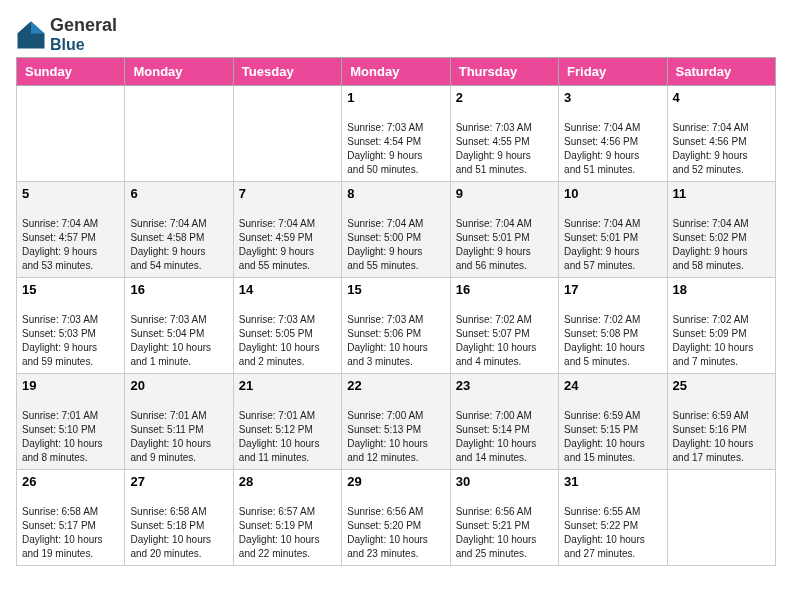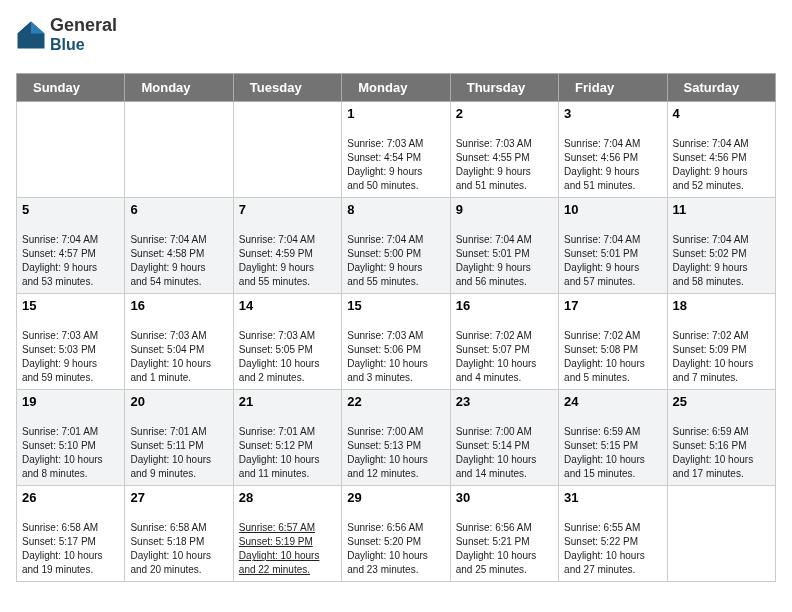--- a/index.html
+++ b/index.html
@@ -7,21 +7,21 @@
       font-family: Arial, sans-serif;
       background: #fff;
       width: 792px;
       min-height: 612px;
       padding: 16px;
     }
     .header {
       display: flex;
       align-items: flex-start;
       justify-content: space-between;
-      margin-bottom: 20px;
+      margin-bottom: 4px;
     }
     .logo {
       display: flex;
       align-items: center;
     }
     .logo-text {
       display: flex;
       flex-direction: column;
       line-height: 1.1;
     }
@@ -51,23 +51,23 @@
     .location {
       font-size: 15px;
       color: #333;
     }
     .calendar {
       width: 100%;
       border-collapse: collapse;
       font-size: 11px;
     }
     .calendar thead th {
-      background: #737373;
+      background: #ec4899;
       color: #fff;
-      padding: 6px 16px;
+      padding: 6px 8px;
       text-align: left;
       font-size: 13px;
       font-weight: bold;
       border: 1px solid #aaa;
     }
     .calendar tbody td {
       border: 1px solid #ccc;
       vertical-align: top;
       padding: 4px 5px;
       width: calc(100% / 7);
@@ -322,21 +322,21 @@
         </td>
         <td>
           <span class="day-num">27</span>
           <div class="day-info" style="white-space: pre-line;">Sunrise: 6:58 AM
 Sunset: 5:18 PM
 Daylight: 10 hours
 and 20 minutes.</div>
         </td>
         <td>
           <span class="day-num">28</span>
-          <div class="day-info" style="white-space: pre-line; text-decoration: underline;">Sunrise: 6:57 AM
+          <div class="day-info" style="white-space: pre-line;">Sunrise: 6:57 AM
 Sunset: 5:19 PM
 Daylight: 10 hours
 and 22 minutes.</div>
         </td>
         <td>
           <span class="day-num">29</span>
           <div class="day-info" style="white-space: pre-line;">Sunrise: 6:56 AM
 Sunset: 5:20 PM
 Daylight: 10 hours
 and 23 minutes.</div>

